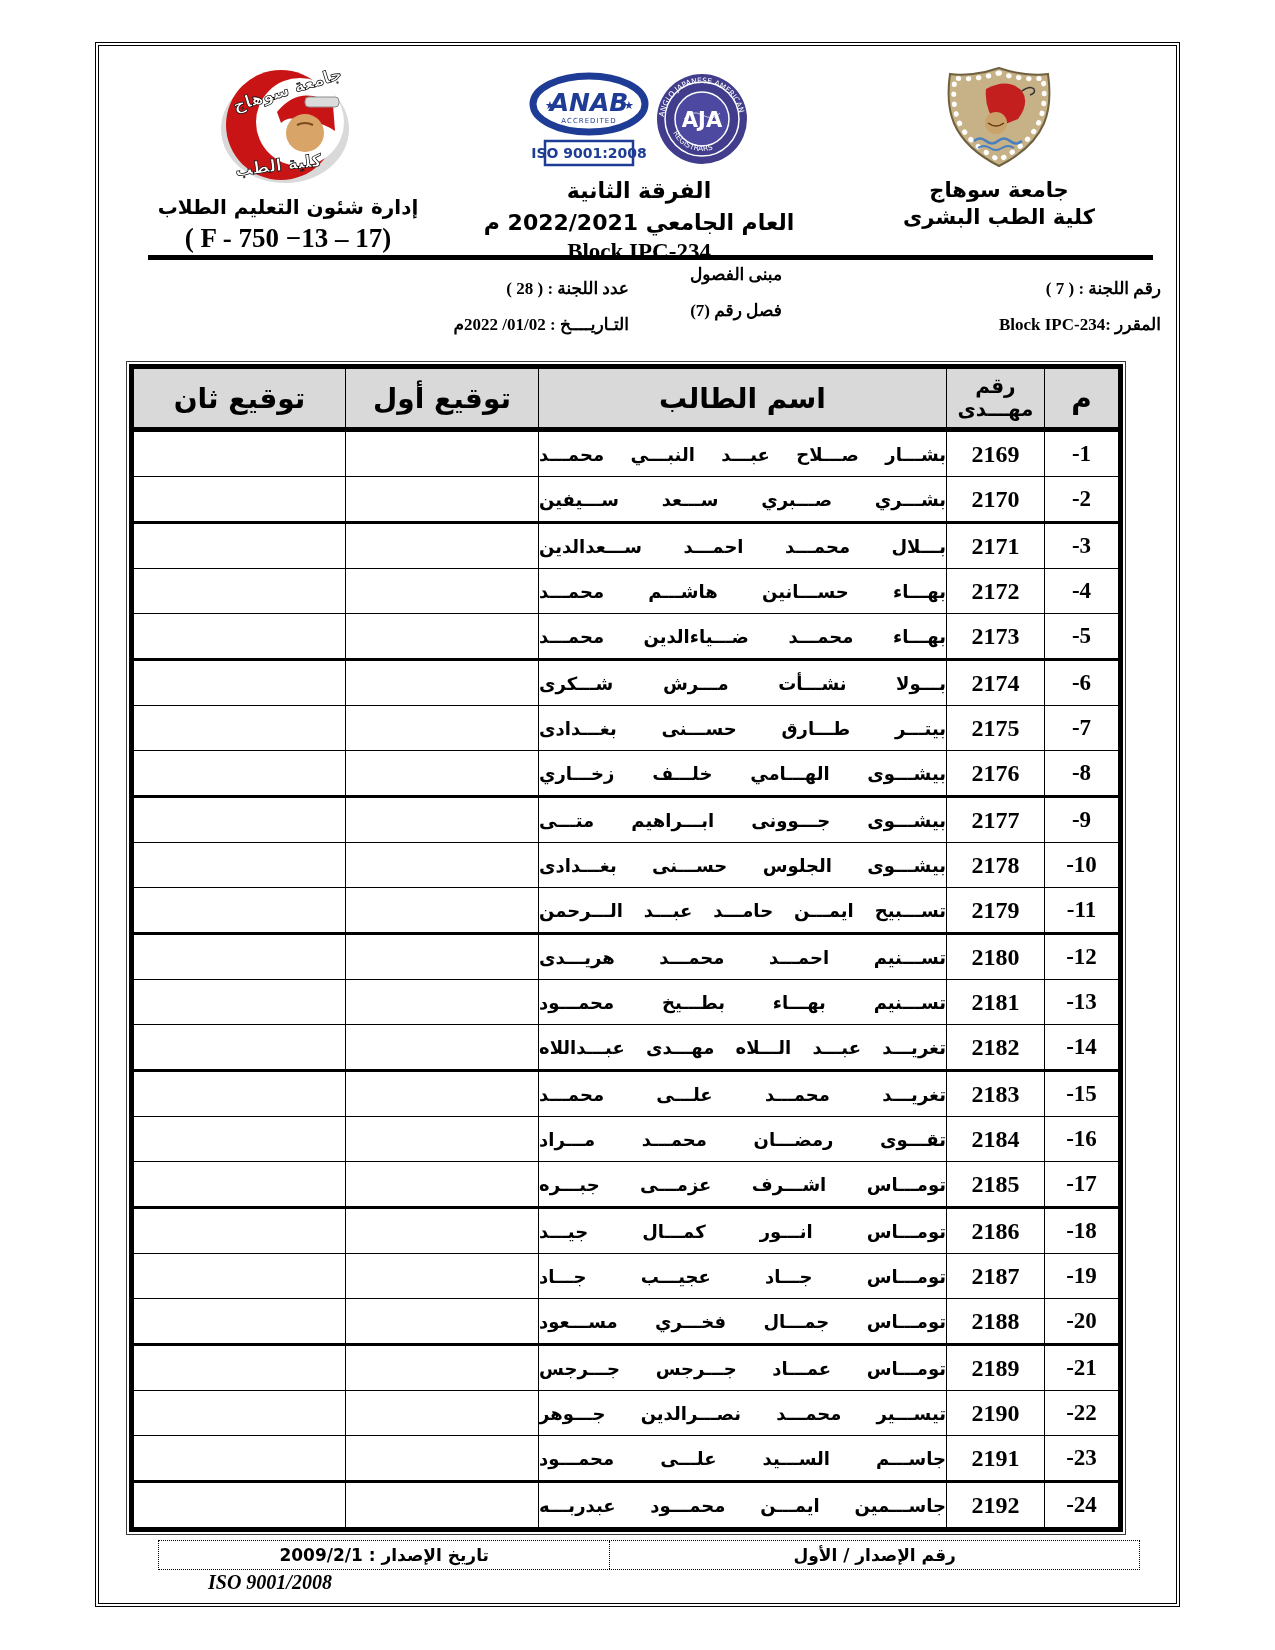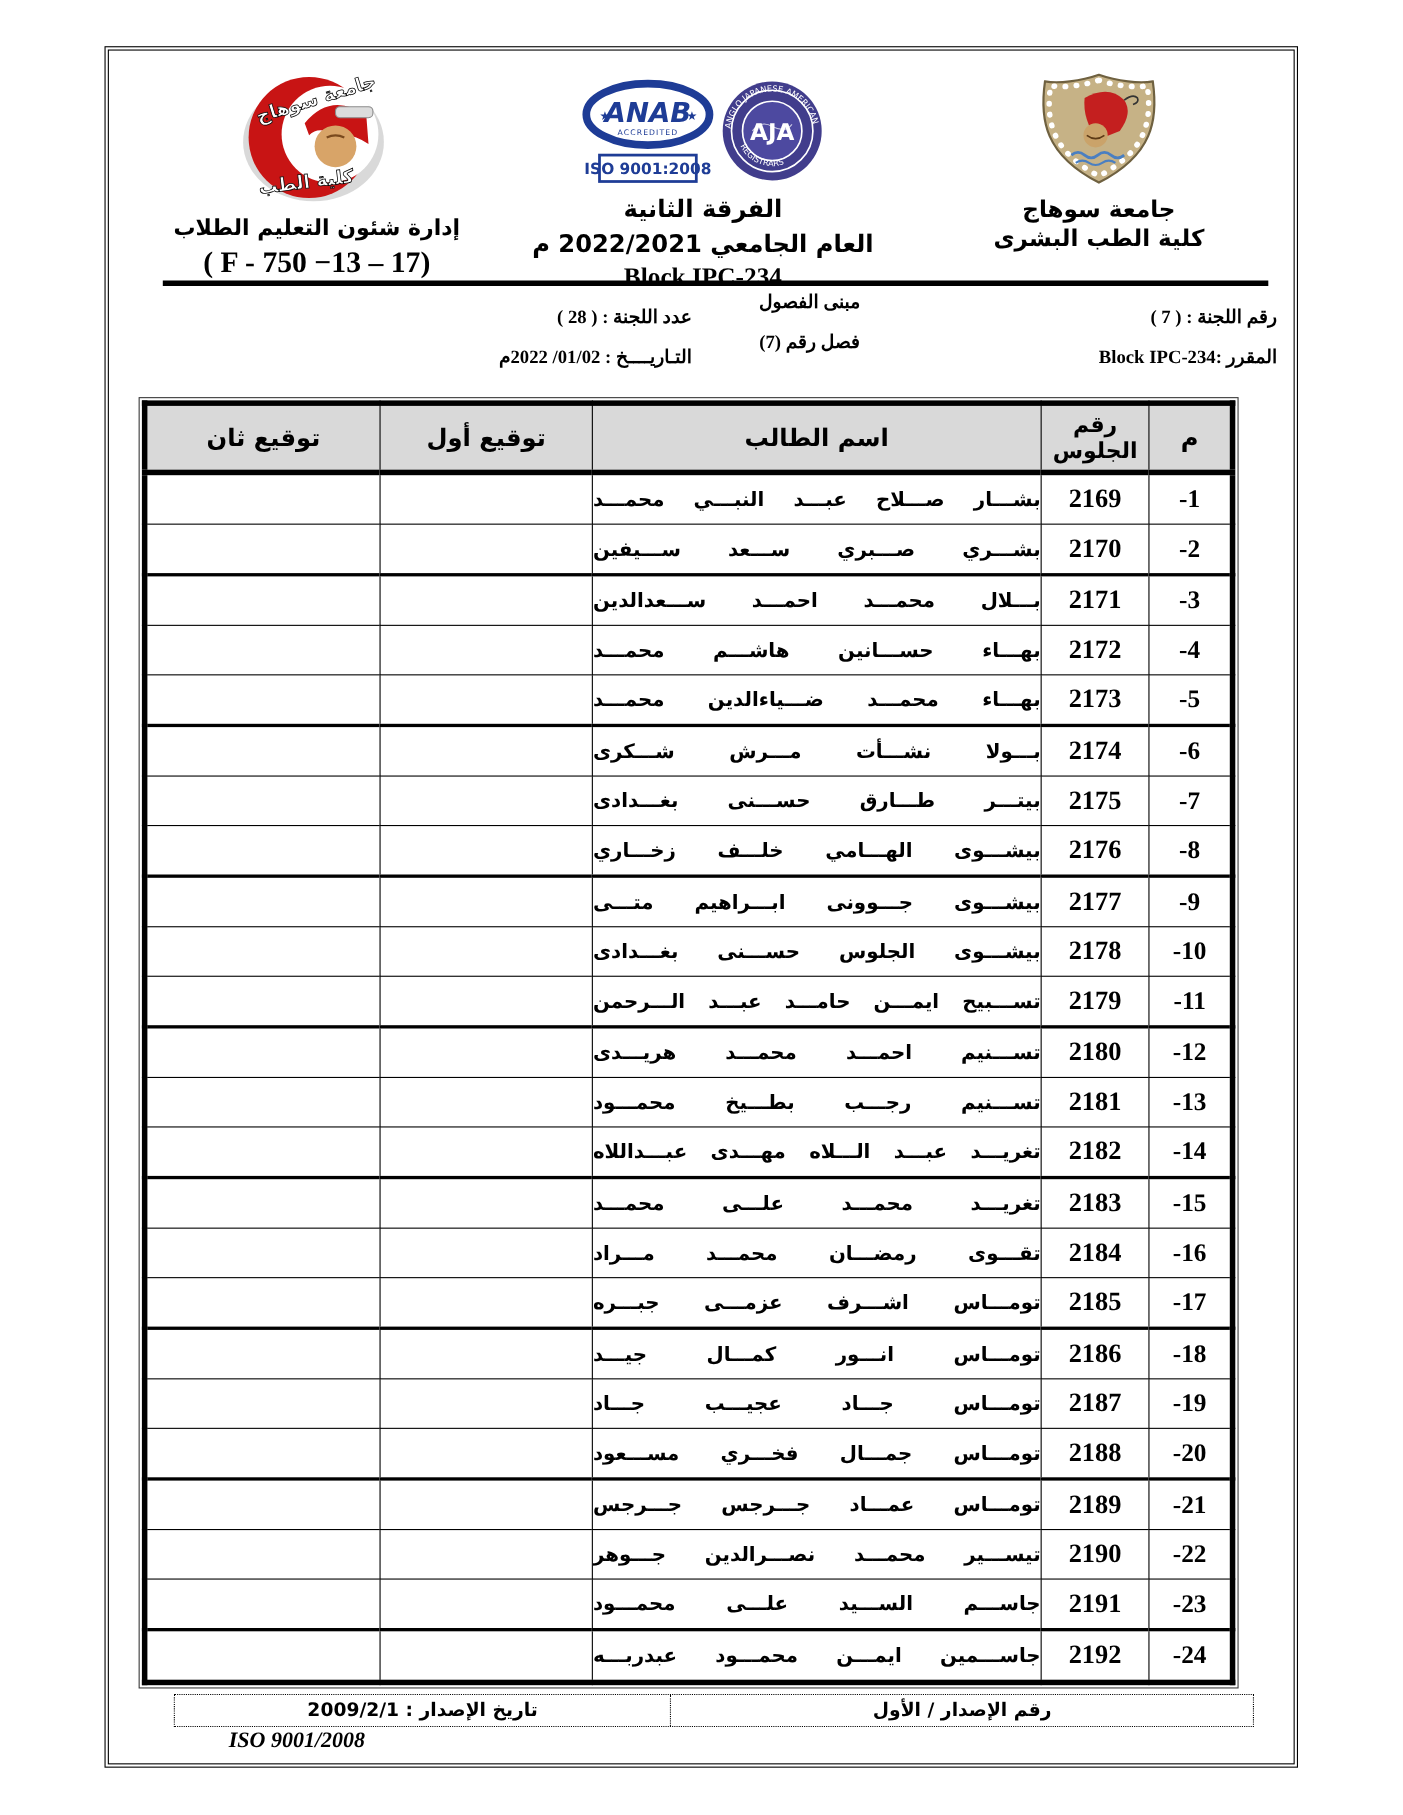--- a/index.html
+++ b/index.html
@@ -25,21 +25,21 @@
   
   .comm{font-size:17px;font-weight:bold;line-height:36px;direction:rtl;font-family:Liberation Serif, serif;}
   .comm-right{position:absolute;top:228px;right:18px;text-align:right;}
   .comm-center{position:absolute;top:214px;left:540px;width:200px;text-align:center;}
   .comm-left{position:absolute;top:228px;right:550px;text-align:right;}
 
   
   .tblwrap{position:absolute;top:318px;left:30px;width:1000px;border:1px solid #3a3a3a;padding:2px;box-sizing:border-box;background:#fff;}
   table.students{border-collapse:collapse;width:100%;border:5px solid #000;table-layout:fixed;direction:rtl;}
   table.students th{background:#d9d9d9;border:1px solid #000;border-bottom:5px solid #000;height:58px;
-    font-size:22px;font-weight:bold;text-align:center;vertical-align:middle;padding:0;}
+    font-size:28px;font-weight:bold;text-align:center;vertical-align:middle;padding:0;}
   table.students th.h-seat{font-size:20px;line-height:1.15;padding:0 6px;}
   table.students td{border:1.5px solid #000;height:44px;vertical-align:middle;padding:0;background:#fff;}
   tr.sep td{border-bottom-width:3.5px;}
   td.c-idx{direction:ltr;text-align:center;font-family:"Liberation Serif","DejaVu Serif",serif;font-size:23px;font-weight:bold;}
   td.c-seat{text-align:center;font-family:"Liberation Serif","DejaVu Serif",serif;font-size:24px;font-weight:bold;}
   td.c-name{font-size:18px;font-weight:bold;text-align:right;text-align-last:justify;padding:0 10px;white-space:nowrap;overflow:hidden;}
 
   
   .ftr{position:absolute;top:1497px;left:62px;width:982px;border:1.5px dotted #000;direction:rtl;display:flex;box-sizing:border-box;}
   .ftr-cell{font-size:17px;font-weight:bold;text-align:center;padding:4px 0;}
@@ -135,21 +135,21 @@
       <colgroup>
         <col style="width:76px">
           <col style="width:98px">
           <col style="width:408px">
           <col style="width:193px">
           <col>
       </colgroup>
       <thead>
         <tr>
           <th>م</th>
-          <th class="h-seat">رقم الجلوس</th>
+          <th class="h-seat">رقم مهـــدى</th>
           <th>اسم الطالب</th>
           <th>توقيع أول</th>
           <th>توقيع ثان</th>
         </tr>
       </thead>
       <tbody>
 
       <tr>
           <td class="c-idx">-1</td>
           <td class="c-seat">2169</td>
@@ -230,21 +230,21 @@
           <tr>
           <td class="c-idx">-12</td>
           <td class="c-seat">2180</td>
           <td class="c-name">تســـنيم احمـــد محمـــد هريـــدى</td>
           <td></td>
           <td></td>
         </tr>
           <tr>
           <td class="c-idx">-13</td>
           <td class="c-seat">2181</td>
-          <td class="c-name">تســـنيم رجـــب بطـــيخ محمـــود</td>
+          <td class="c-name">تســـنيم بهـــاء بطـــيخ محمـــود</td>
           <td></td>
           <td></td>
         </tr>
           <tr class="sep">
           <td class="c-idx">-14</td>
           <td class="c-seat">2182</td>
           <td class="c-name">تغريـــد عبـــد الـــلاه مهـــدى عبـــداللاه</td>
           <td></td>
           <td></td>
         </tr>

